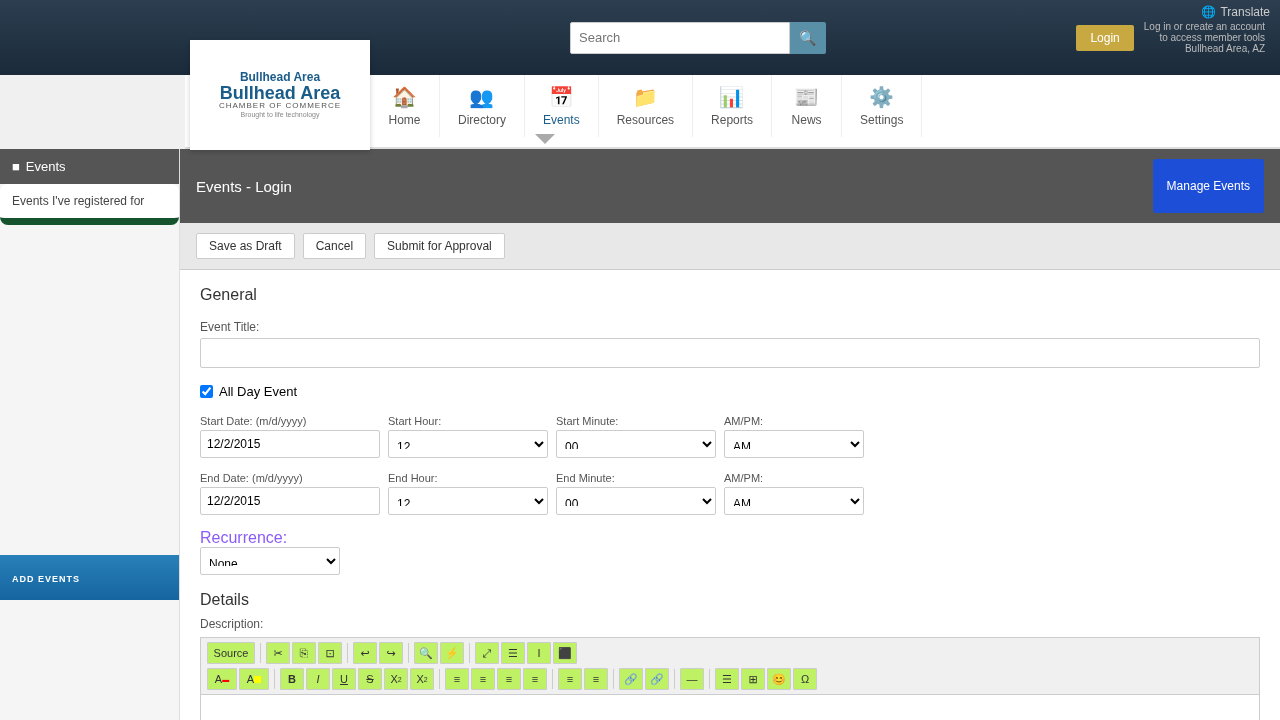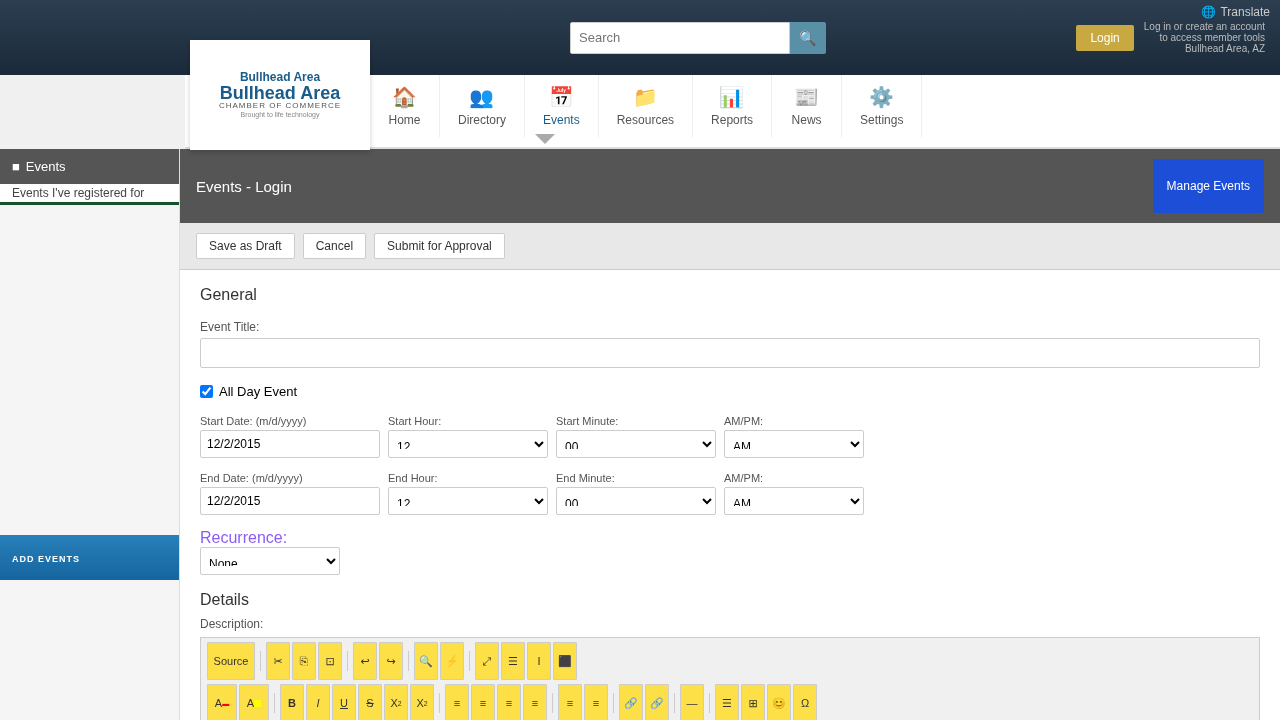--- a/index.html
+++ b/index.html
@@ -126,26 +126,27 @@
     .sidebar-header {
       background: #555;
       color: #fff;
       padding: 10px 12px;
       font-size: 13px;
       display: flex;
       align-items: center;
       gap: 6px;
     }
     .sidebar-item {
-      padding: 2px 12px;
+      padding: 10px 12px;
       font-size: 12px;
       color: #444;
       cursor: pointer;
-      border-bottom: 3px solid #14532d;
-      background: #fff;
+      border-bottom: 7px solid #14532d;
+      background: #fff;
+      border-radius: 8px;
     }
 
     
     .content {
       flex: 1;
       overflow-y: auto;
       background: #fff;
     }
     .content-header {
       background: #555;
@@ -271,24 +272,24 @@
       background: #f0f0f0;
       border: 1px solid #ccc;
       border-bottom: none;
       padding: 4px 6px;
       display: flex;
       align-items: center;
       flex-wrap: wrap;
       gap: 2px;
     }
     .tb-btn {
-      background: #fde047;
+      background: #bef264;
       border: 1px solid #ccc;
       width: 24px;
-      height: 38px;
+      height: 22px;
       font-size: 11px;
       cursor: pointer;
       display: flex;
       align-items: center;
       justify-content: center;
       color: #333;
       border-radius: 1px;
     }
     .tb-separator {
       width: 1px;

